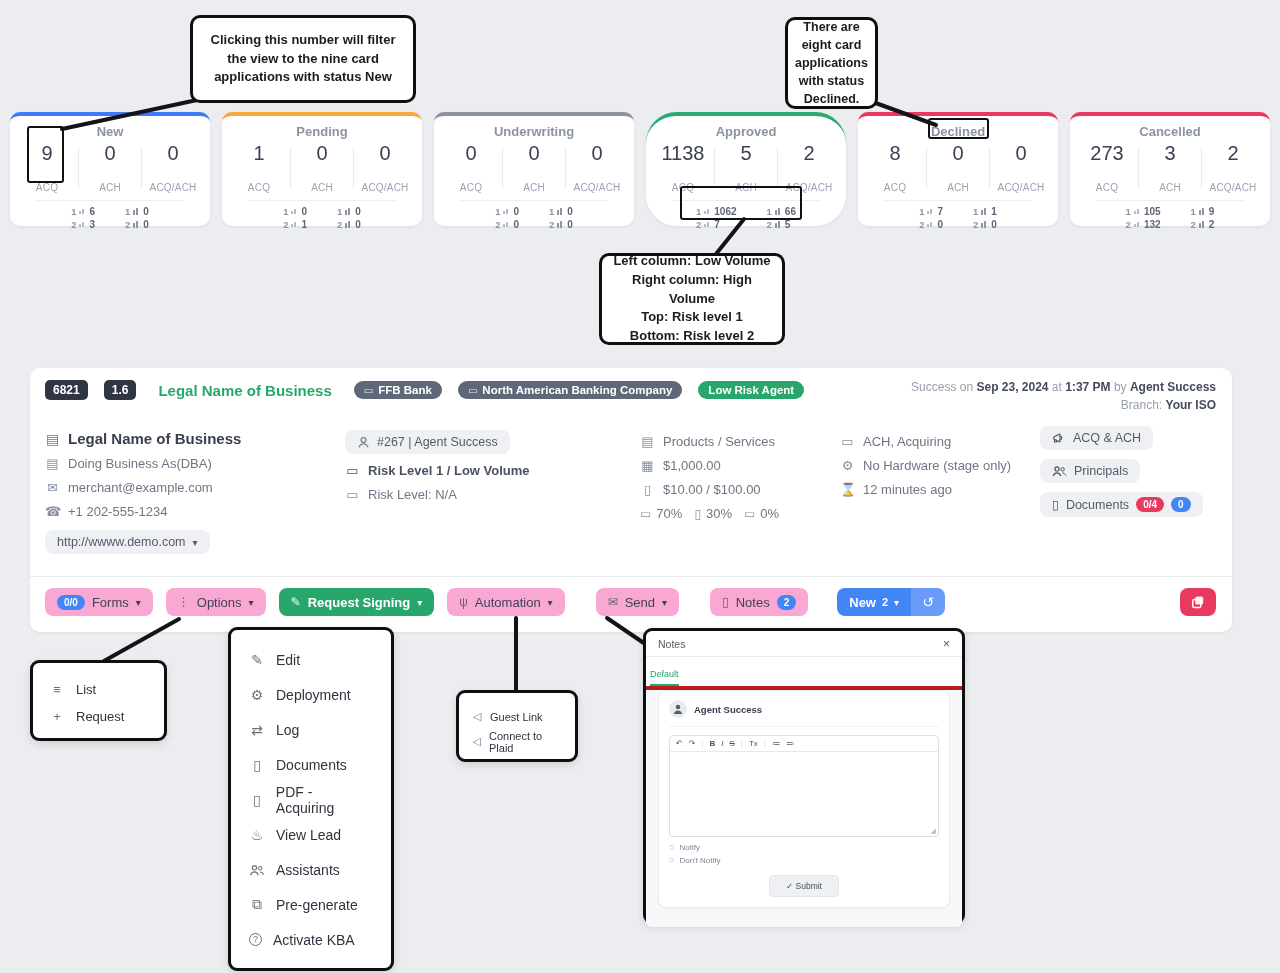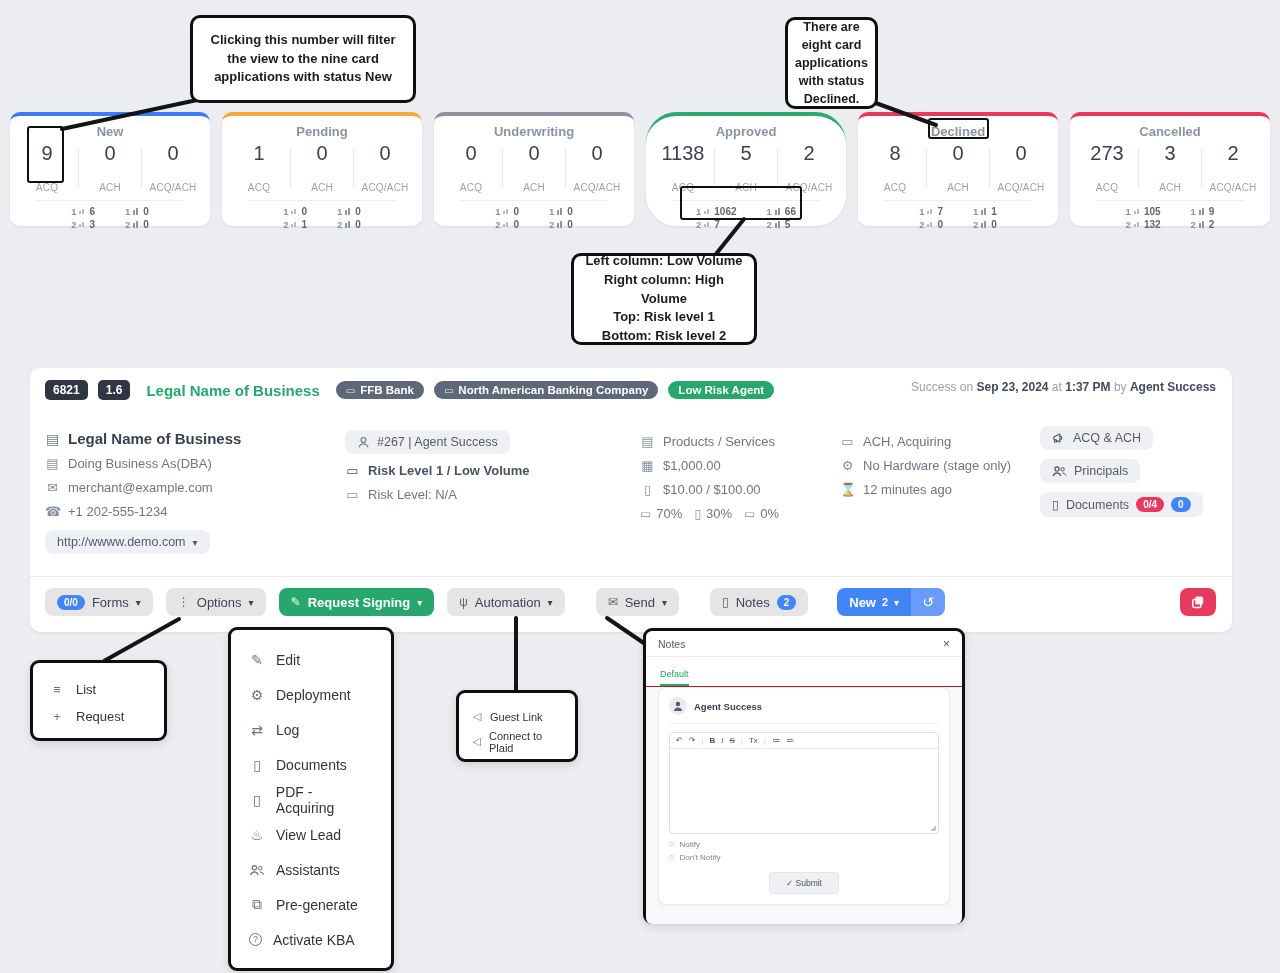--- a/index.html
+++ b/index.html
@@ -31,21 +31,21 @@
 
   
   .note-box { position:absolute; background:#fff; border:3px solid #0f0f0f; border-radius:10px; z-index:7;
               display:flex; flex-direction:column; justify-content:center; align-items:center;
               font-size:13px; font-weight:600; color:#1c1c1c; text-align:center; line-height:1.45; padding:8px 10px; }
   #connectors { position:absolute; left:0; top:0; width:1280px; height:973px; z-index:6; pointer-events:none; }
 
   
   .mcard { position:absolute; left:30px; top:368px; width:1202px; height:264px; background:#fff; border-radius:10px;
            box-shadow:0 1px 3px rgba(20,30,60,.07); z-index:2; }
-  .head-row { position:absolute; left:15px; top:12px; display:flex; align-items:center; gap:10px; }
+  .head-row { position:absolute; left:15px; top:12px; display:flex; align-items:center; gap:16px; }
   .tag-dark { background:#2f3542; color:#fff; font-size:12px; font-weight:700; padding:3px 8px; border-radius:5px; }
   .biz-link { color:#28a76d; font-size:15px; font-weight:700; margin:0 6px; cursor:pointer; }
   .chip-gray { background:#5f6878; color:#fff; font-size:11.5px; font-weight:600; padding:3px 10px; border-radius:11px;
                display:inline-flex; align-items:center; gap:5px; }
   .chip-green { background:#28a76d; color:#fff; font-size:11.5px; font-weight:600; padding:3px 10px; border-radius:11px; }
   .chip-ic { font-size:10px; opacity:.85; }
   .created { position:absolute; right:16px; top:10px; text-align:right; font-size:12px; color:#98a0ac; line-height:1.5; }
   .created b { color:#434b5c; }
   .irow { display:flex; align-items:center; gap:8px; font-size:13px; color:#6e7685; margin-top:9px; }
   .irow .ic { color:#8791a1; font-size:13px; width:15px; text-align:center; }
@@ -56,21 +56,21 @@
   .pct-row { display:flex; gap:12px; margin-top:9px; font-size:13px; color:#6e7685; }
   .pct { display:flex; align-items:center; gap:5px; }
   .pct .ic { color:#8791a1; font-size:12px; }
   .side-pill { margin-bottom:9px; display:flex; width:max-content; }
   .badge-red { background:#e8395f; color:#fff; font-size:10px; font-weight:700; padding:2px 7px; border-radius:9px; }
   .badge-blue { background:#4285f4; color:#fff; font-size:10px; font-weight:700; padding:2px 7px; border-radius:9px; }
   .mdivider { position:absolute; left:0; right:0; top:208px; border-top:1px solid #e9ebef; }
 
   
   .toolbar { position:absolute; left:15px; top:220px; display:flex; align-items:center; gap:13px; }
-  .tbtn { background:#e5e5e5; border:none; border-radius:8px; height:28px; padding:0 12px; font-size:13px; color:#3f4454;
+  .tbtn { background:#f9a8d4; border:none; border-radius:8px; height:28px; padding:0 12px; font-size:13px; color:#3f4454;
           display:inline-flex; align-items:center; gap:7px; cursor:pointer; font-family:inherit; }
   .tbtn .ic { color:#5c6474; font-size:12px; }
   .caret { font-size:10px; color:inherit; }
   .green-btn { background:#28a76d; color:#fff; font-weight:600; }
   .green-btn .ic { color:#fff; }
   .new-split { display:flex; border-radius:8px; overflow:hidden; margin-left:16px; cursor:pointer; }
   .new-main { background:#4285f4; color:#fff; font-size:13px; font-weight:600; display:flex; align-items:center; gap:6px; padding:0 12px; height:28px; }
   .new-hist { background:#6b9bf8; color:#fff; width:34px; height:28px; display:flex; align-items:center; justify-content:center; font-size:14px; }
   .red-btn { position:absolute; right:16px; top:220px; width:36px; height:28px; background:#e8395f; border:none; border-radius:8px;
              display:flex; align-items:center; justify-content:center; cursor:pointer; }
@@ -79,21 +79,21 @@
   
   .panel { position:absolute; background:#fff; border:3px solid #0f0f0f; border-radius:9px; z-index:8;
            box-shadow:0 3px 8px rgba(0,0,0,.12); }
   .mi { display:flex; align-items:center; gap:11px; cursor:pointer; color:#30343f; }
   .mi .mic { color:#6b7280; width:16px; text-align:center; }
 
   
   .np-head { display:flex; justify-content:space-between; align-items:center; padding:7px 12px 6px; border-bottom:1px solid #ececf0; }
   .np-title { font-size:10.5px; color:#555b66; }
   .np-close { font-size:12px; color:#555b66; cursor:pointer; line-height:1; }
-  .np-tabrow { border-bottom:1px solid #b91c1c; padding:6px 14px 0; }
+  .np-tabrow { border-bottom:4px solid #b91c1c; padding:6px 4px 0; }
   .np-tab { display:inline-block; font-size:9px; color:#21a567; padding-bottom:5px; border-bottom:2px solid #28a76d; cursor:pointer; }
   .np-body { background:#f7f8fa; height:calc(100% - 53px); border-radius:0 0 6px 6px; padding:0 12px; }
   .np-empty { text-align:center; font-size:9px; color:#8a94a2; padding:14px 0 12px; }
   .np-card { background:#fff; border:1px solid #ececf0; border-radius:8px; padding:9px 10px 10px; box-shadow:0 1px 2px rgba(0,0,0,.04); }
   .np-author { display:flex; align-items:center; gap:7px; font-size:9.5px; font-weight:700; color:#39404f;
                padding-bottom:8px; border-bottom:1px solid #f0f1f4; }
   .np-avatar { width:18px; height:18px; border-radius:50%; background:#e9ebef; display:flex; align-items:center; justify-content:center; }
   .np-editor { border:1px solid #dcdfe5; border-radius:4px; margin-top:8px; background:#fff; }
   .np-tools { display:flex; align-items:center; gap:6px; padding:3px 6px; border-bottom:1px solid #e6e8ec;
               font-size:8px; color:#4a5160; }
@@ -116,21 +116,21 @@
   <line x1="516" y1="618" x2="516" y2="691" stroke="#141414" stroke-width="4" stroke-linecap="round"></line>
   <line x1="607" y1="618" x2="654" y2="650" stroke="#141414" stroke-width="4" stroke-linecap="round"></line>
 </svg>
 
 <div class="note-box" style="left:190px;top:15px;width:226px;height:88px;">
   <span>Clicking this number will filter the view to the nine card applications with status New</span>
 </div>
 <div class="note-box" style="left:785px;top:5px;width:93px;height:92px;font-size:12.5px;margin-top:12px;">
   <span>There are eight card applications with status Declined.</span>
 </div>
-<div class="note-box" style="left:571px;top:253px;width:186px;height:92px;">
+<div class="note-box" style="left:599px;top:253px;width:186px;height:92px;">
   <div>Left column: Low Volume</div>
   <div>Right column: High Volume</div>
   <div>Top: Risk level 1</div>
   <div>Bottom: Risk level 2</div>
 </div>
 
 <div class="hbox" style="left:27px;top:126px;width:37px;height:57px;"></div>
 <div class="hbox" style="left:928px;top:118px;width:61px;height:21px;"></div>
 <div class="hbox" style="left:680px;top:186px;width:122px;height:34px;"></div>
 
@@ -478,20 +478,21 @@
         <span>North American Banking Company</span>
       </span>
     <span class="chip-green">Low Risk Agent</span>
   </div>
   <div class="created">
     <div>
       <span>Success on</span> <b>Sep 23, 2024</b>
       <span>at</span> <b>1:37 PM</b>
       <span>by</span> <b>Agent Success</b>
     </div>
+    <div><span>Branch:</span> <b>Your ISO</b></div>
   </div>
 
   <div class="abs" style="left:15px;top:62px;width:290px;">
     <div class="bighead">
         <span class="ic">▤</span>
         <span>Legal Name of Business</span>
       </div>
     <div class="irow">
         <span class="ic">▤</span>
         <span>Doing Business As(DBA)</span>

